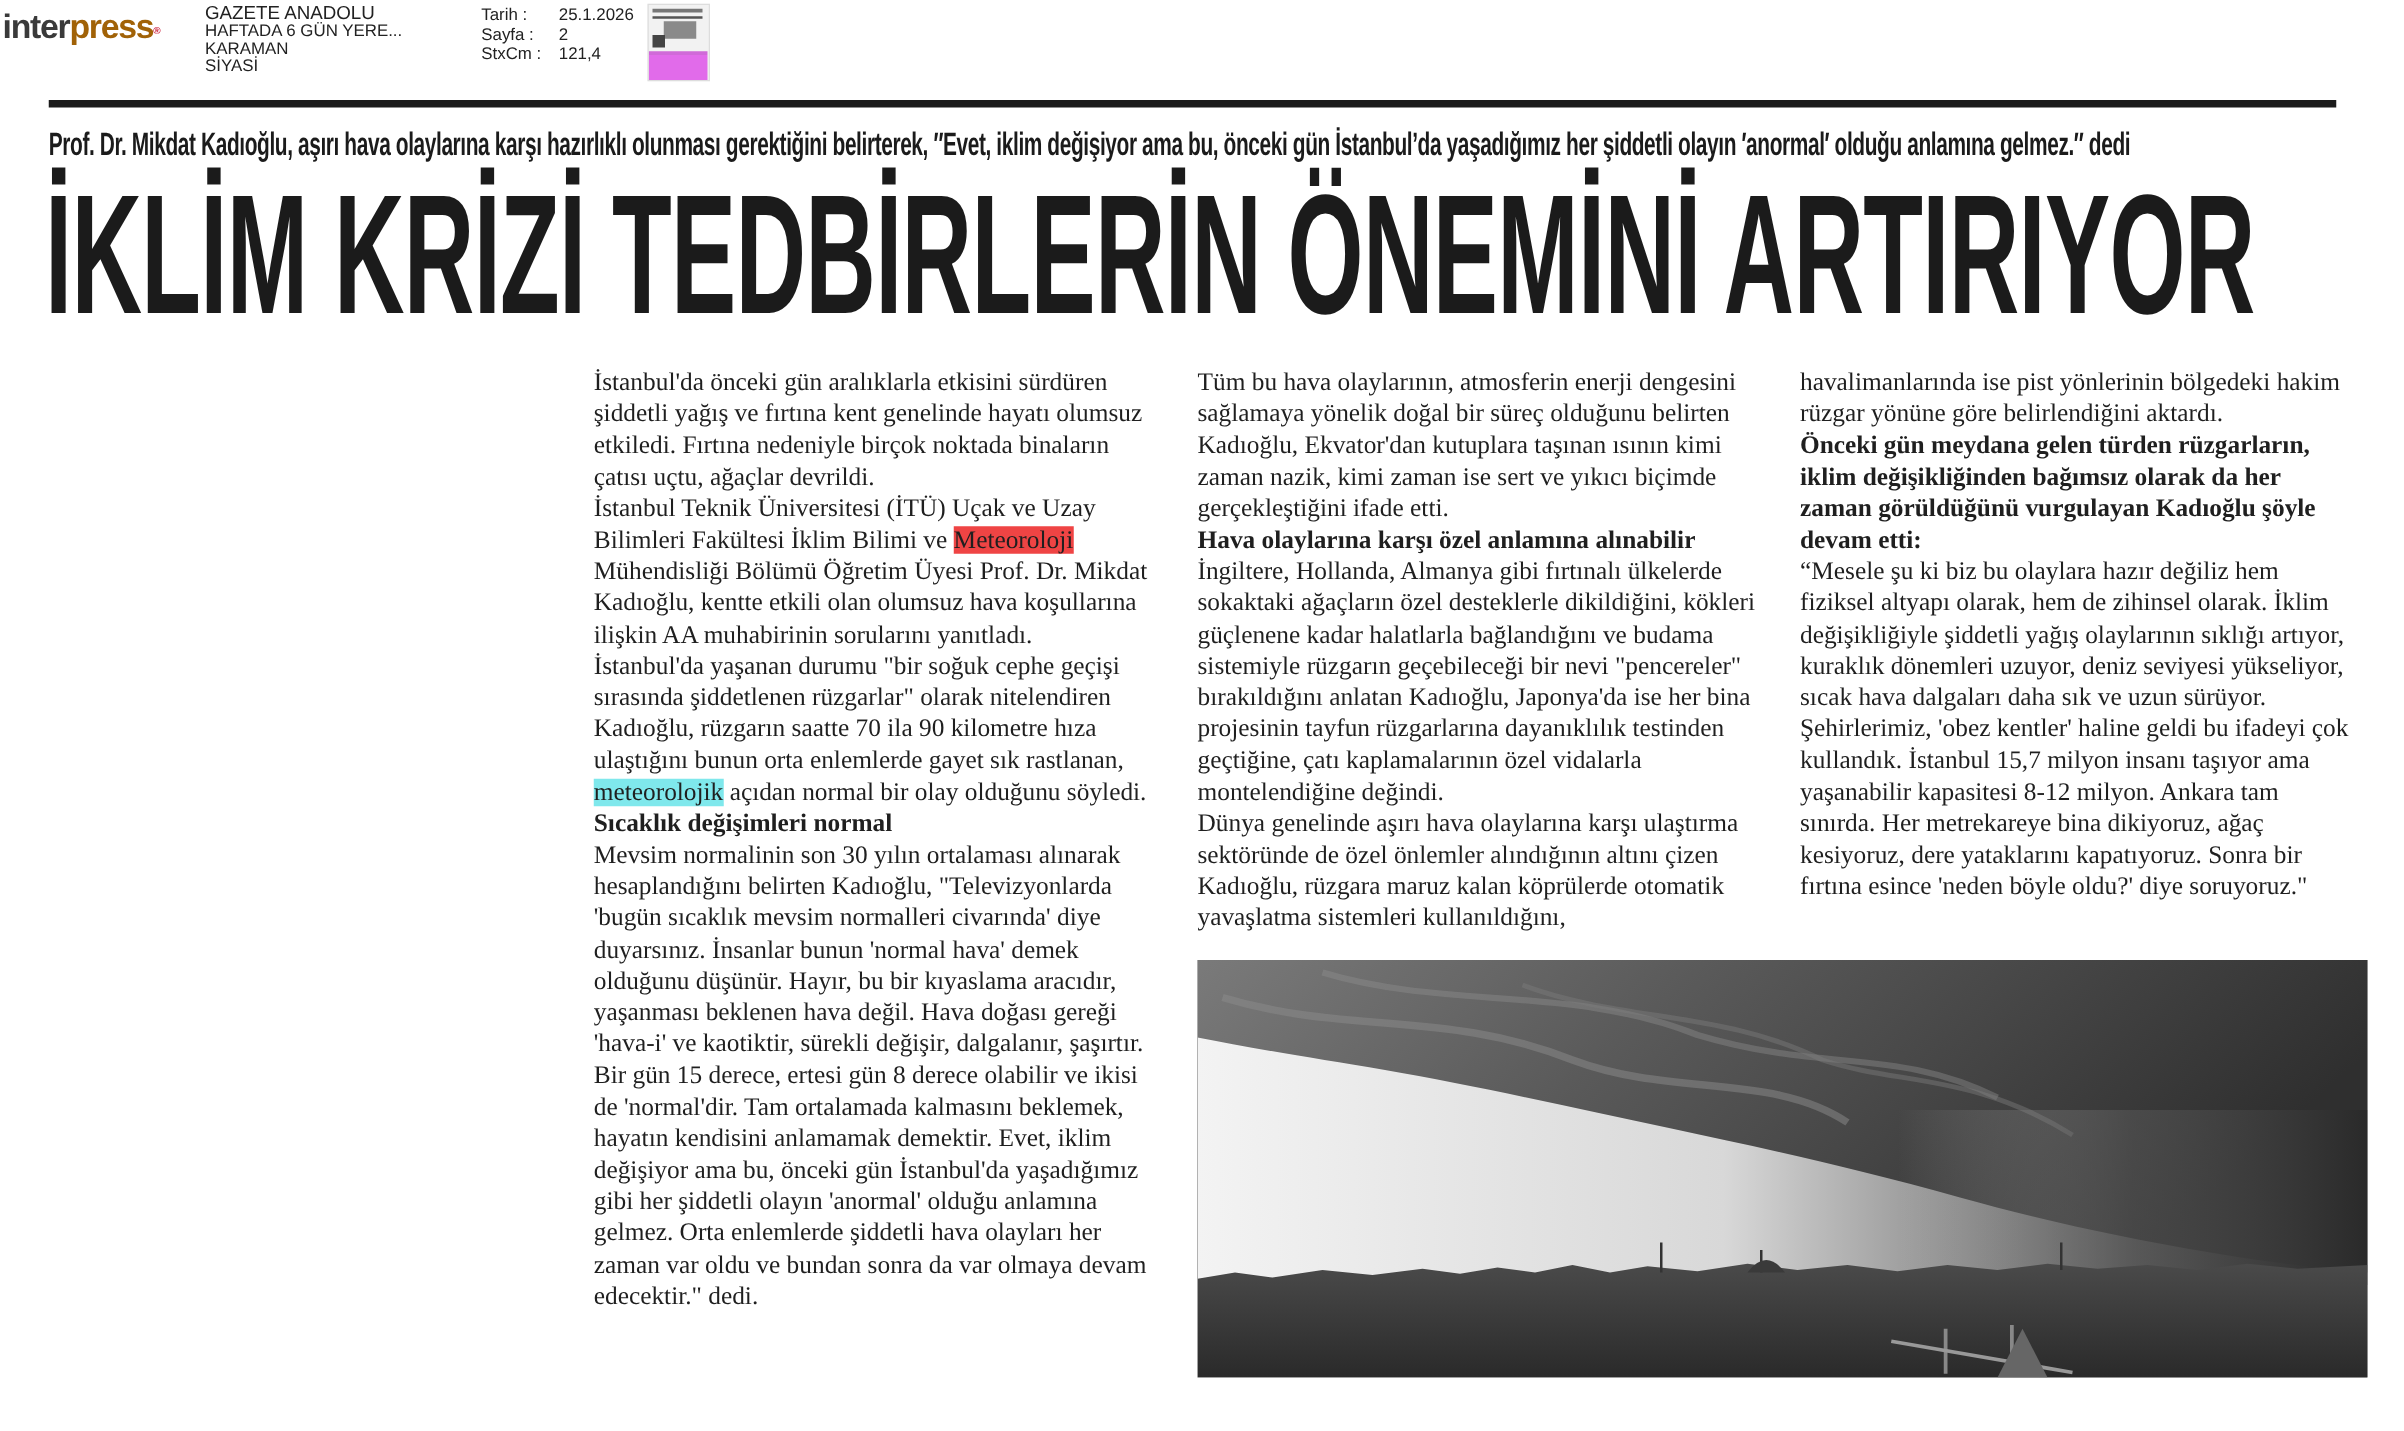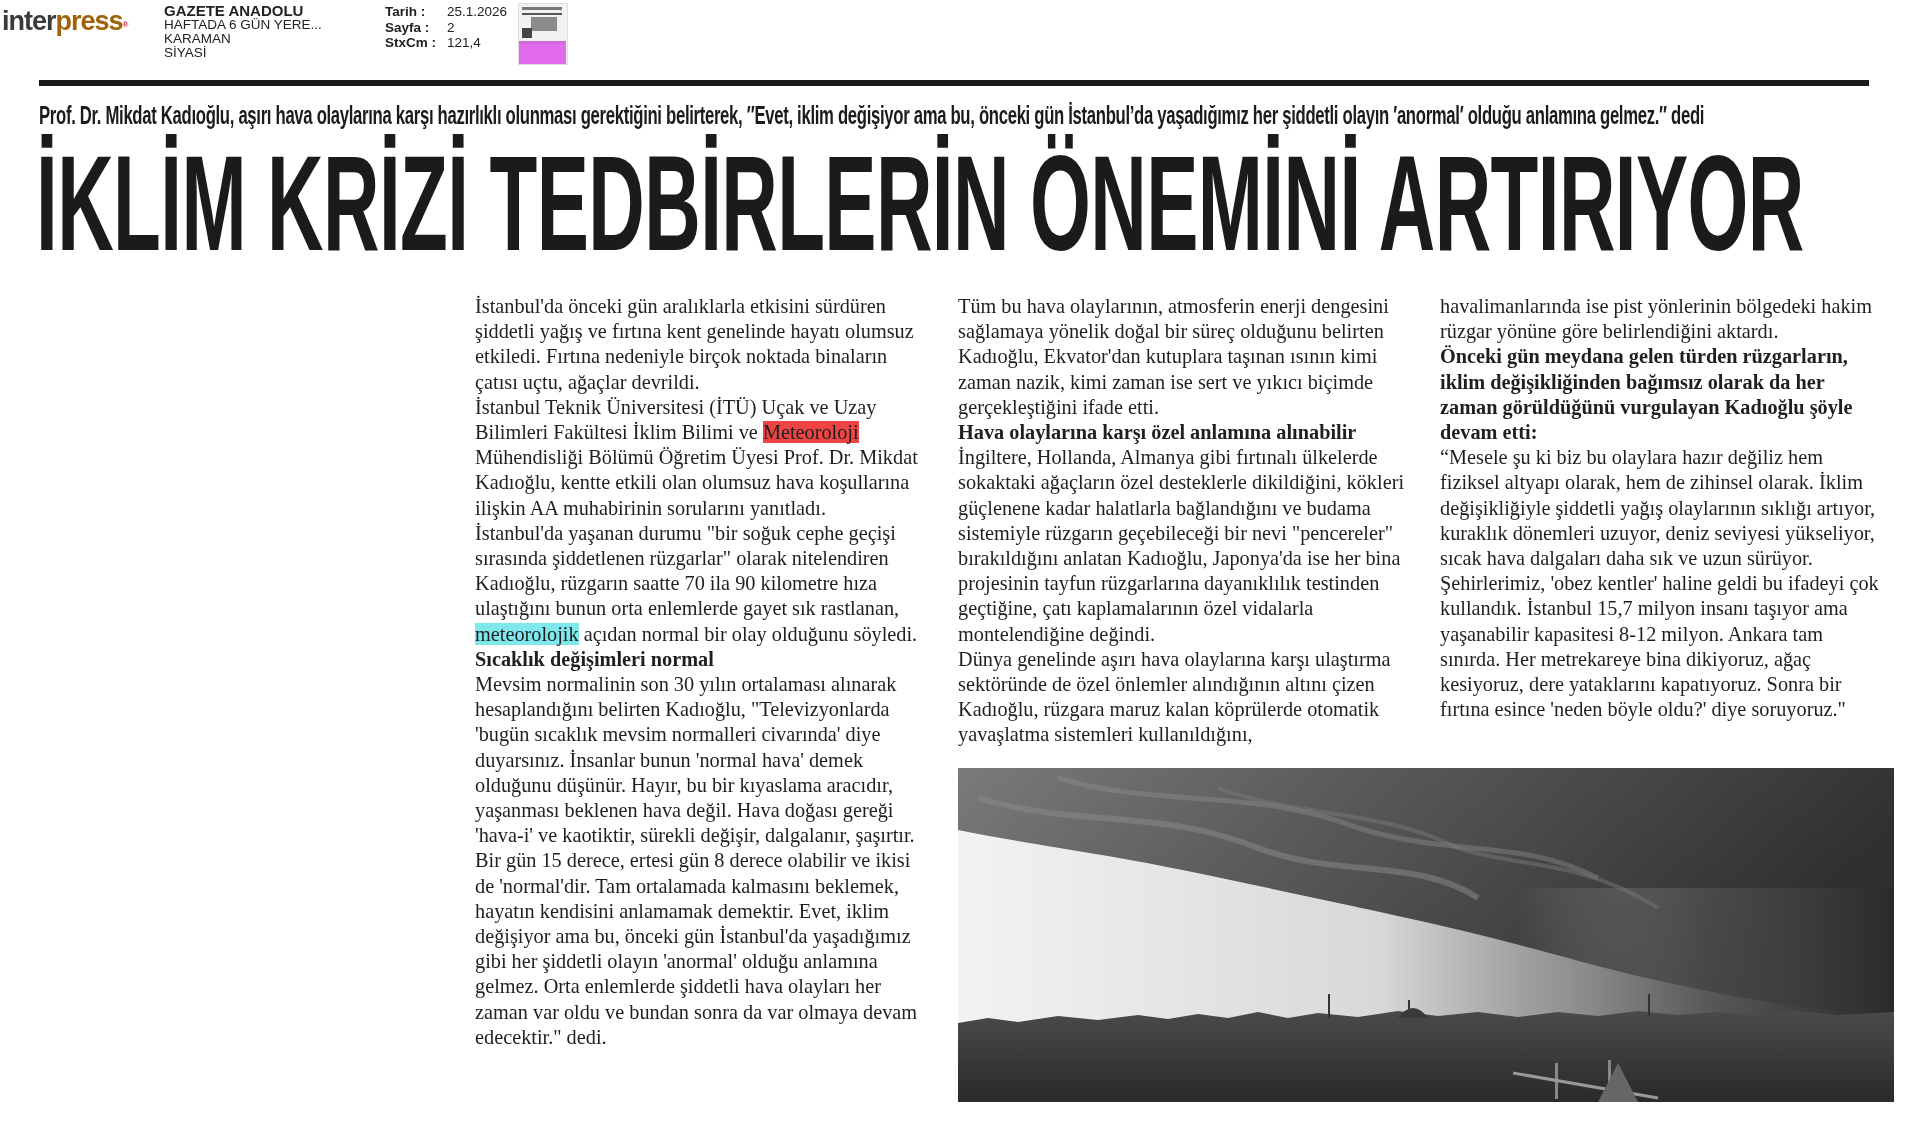--- a/index.html
+++ b/index.html
@@ -6,26 +6,26 @@
   body { width:1923px; height:1145px; position:relative; overflow:hidden; color:#1b1b1b; }
   .abs { position:absolute; }
 
   
   .logo { left:2px; top:6px; font-family:"Liberation Sans", sans-serif; font-weight:bold; font-size:27px; letter-spacing:-1px; line-height:30px; }
   .logo .inter { color:#3a3a3a;margin-top:13px; }
   .logo .press { color:#a16207; }
   .logo .reg { font-size:8px; vertical-align:top; color:#c8102e; position:relative; top:4px; }
 
   .pubinfo { left:164px; top:4px; font-family:"Liberation Sans", sans-serif; font-size:13.5px; line-height:14px; color:#222; }
-  .pubinfo .pubname { font-weight:bold; font-size:15px; line-height:14px; }
+  .pubinfo .pubname { font-weight:normal; font-size:15px; line-height:14px; }
   .pubinfo div { white-space:nowrap; }
 
   .meta { left:385px; top:4px; font-family:"Liberation Sans", sans-serif; font-size:13.5px; line-height:15.5px; color:#222; }
   .meta .row { display:flex; white-space:nowrap; }
-  .meta .k { width:62px;font-weight:bold; }
+  .meta .k { width:62px; }
 
   .thumb { left:518px; top:3px; width:48px; height:60px; background:#f2f2f2; border:1px solid #ddd; overflow:hidden; }
   .thumb .t1 { position:absolute; left:3px; top:3px; width:40px; height:3px; background:#777; }
   .thumb .t2 { position:absolute; left:3px; top:9px; width:40px; height:2px; background:#555; }
   .thumb .t3 { position:absolute; left:12px; top:13px; width:26px; height:14px; background:#8a8a8a; }
   .thumb .t4 { position:absolute; left:3px; top:24px; width:10px; height:10px; background:#444; }
   .thumb .t5 { position:absolute; left:0px; top:40px; width:47px; height:20px; background:#e16bea; }
   .thumb .t6 { position:absolute; left:0px; top:37px; width:47px; height:3px; background:#d06ad8; }
 
   .toprule { left:39px; top:80px; width:1830px; height:6px; background:#1b1b1b; }

